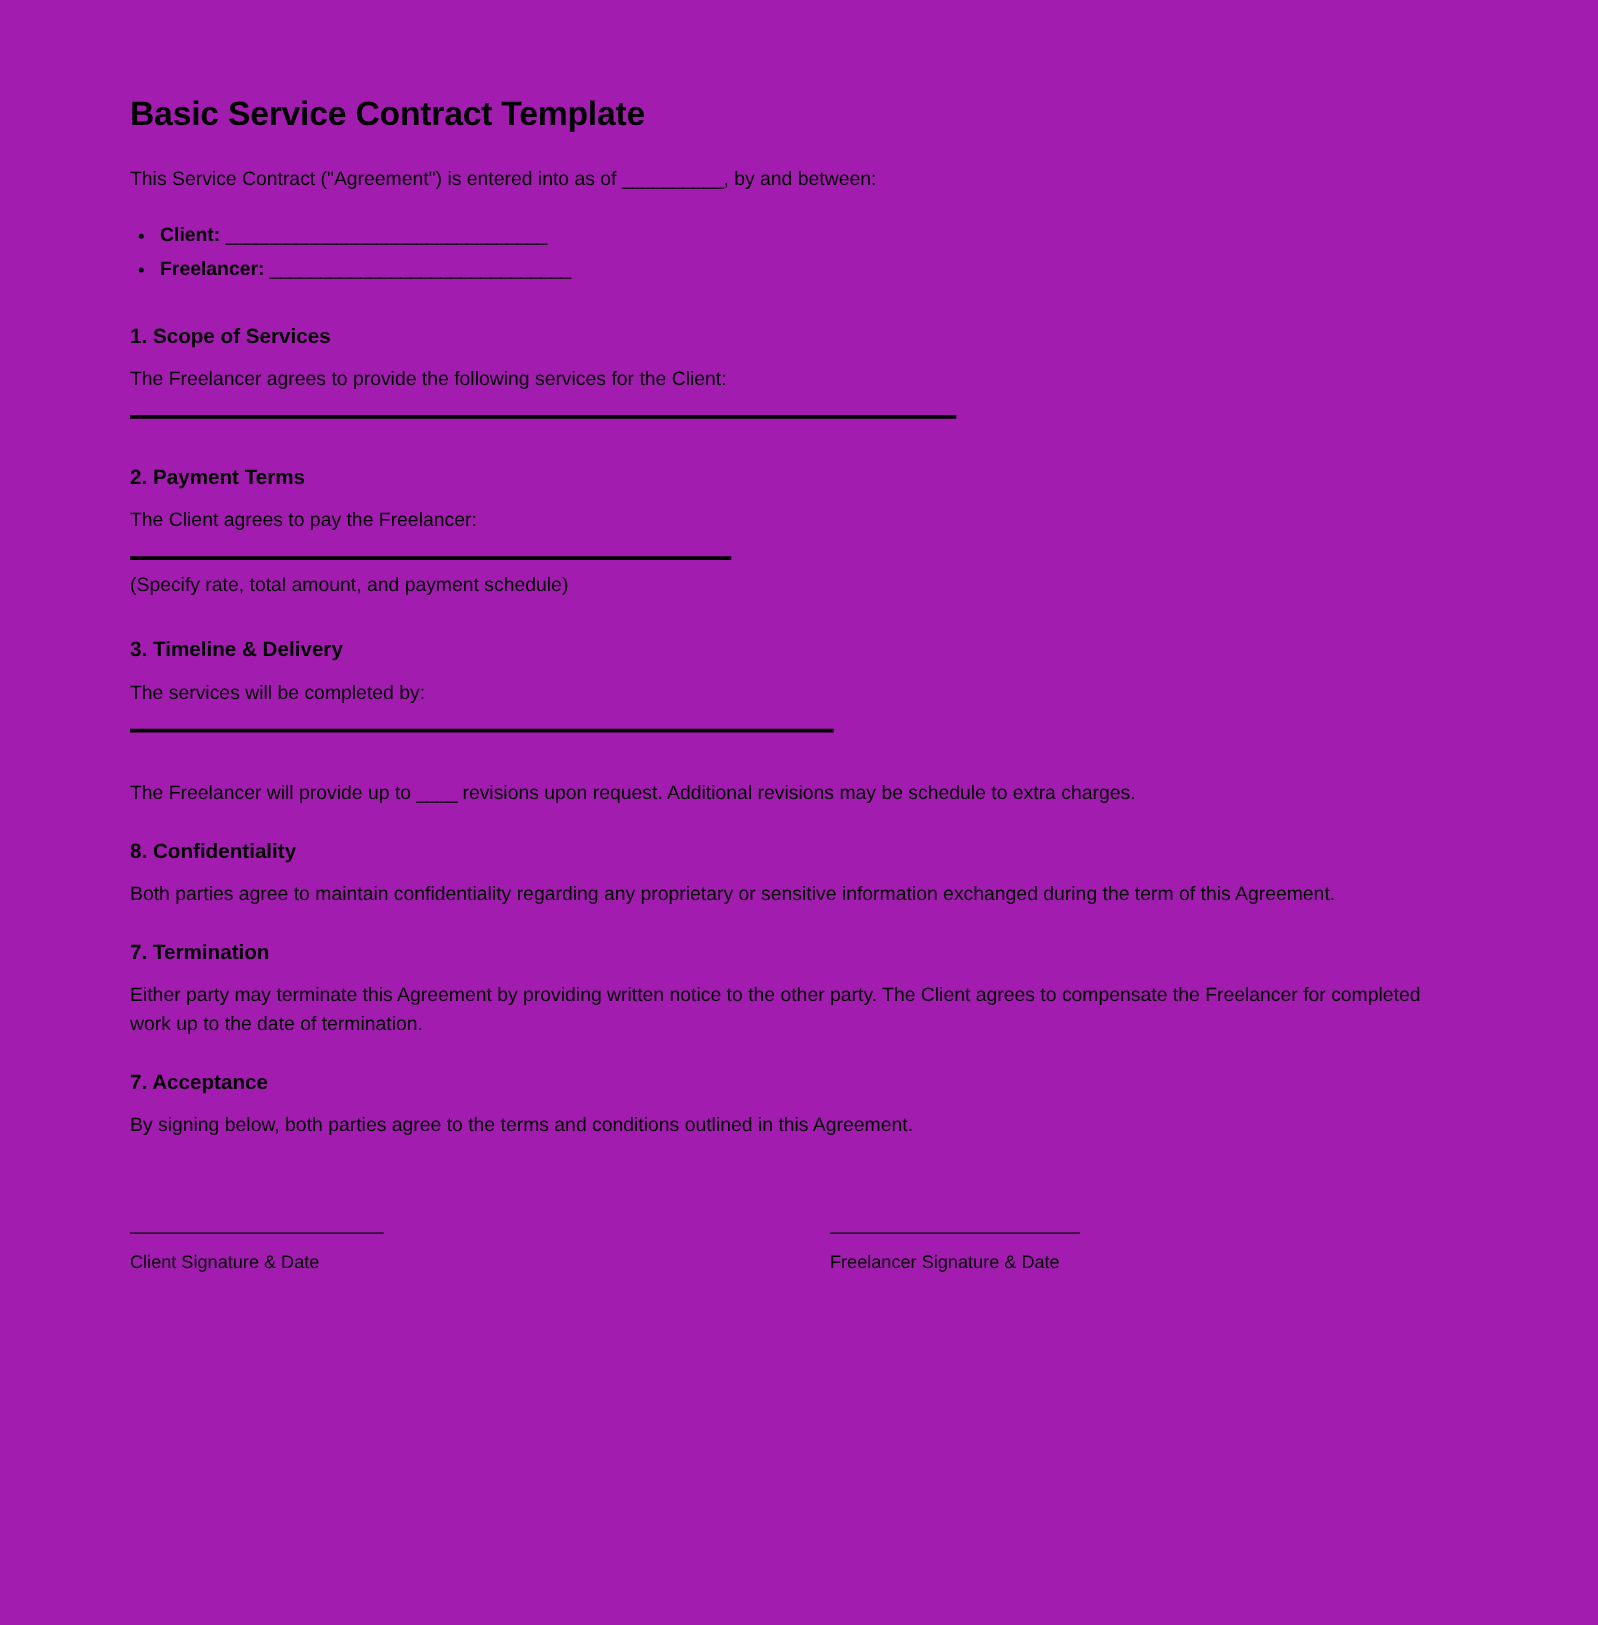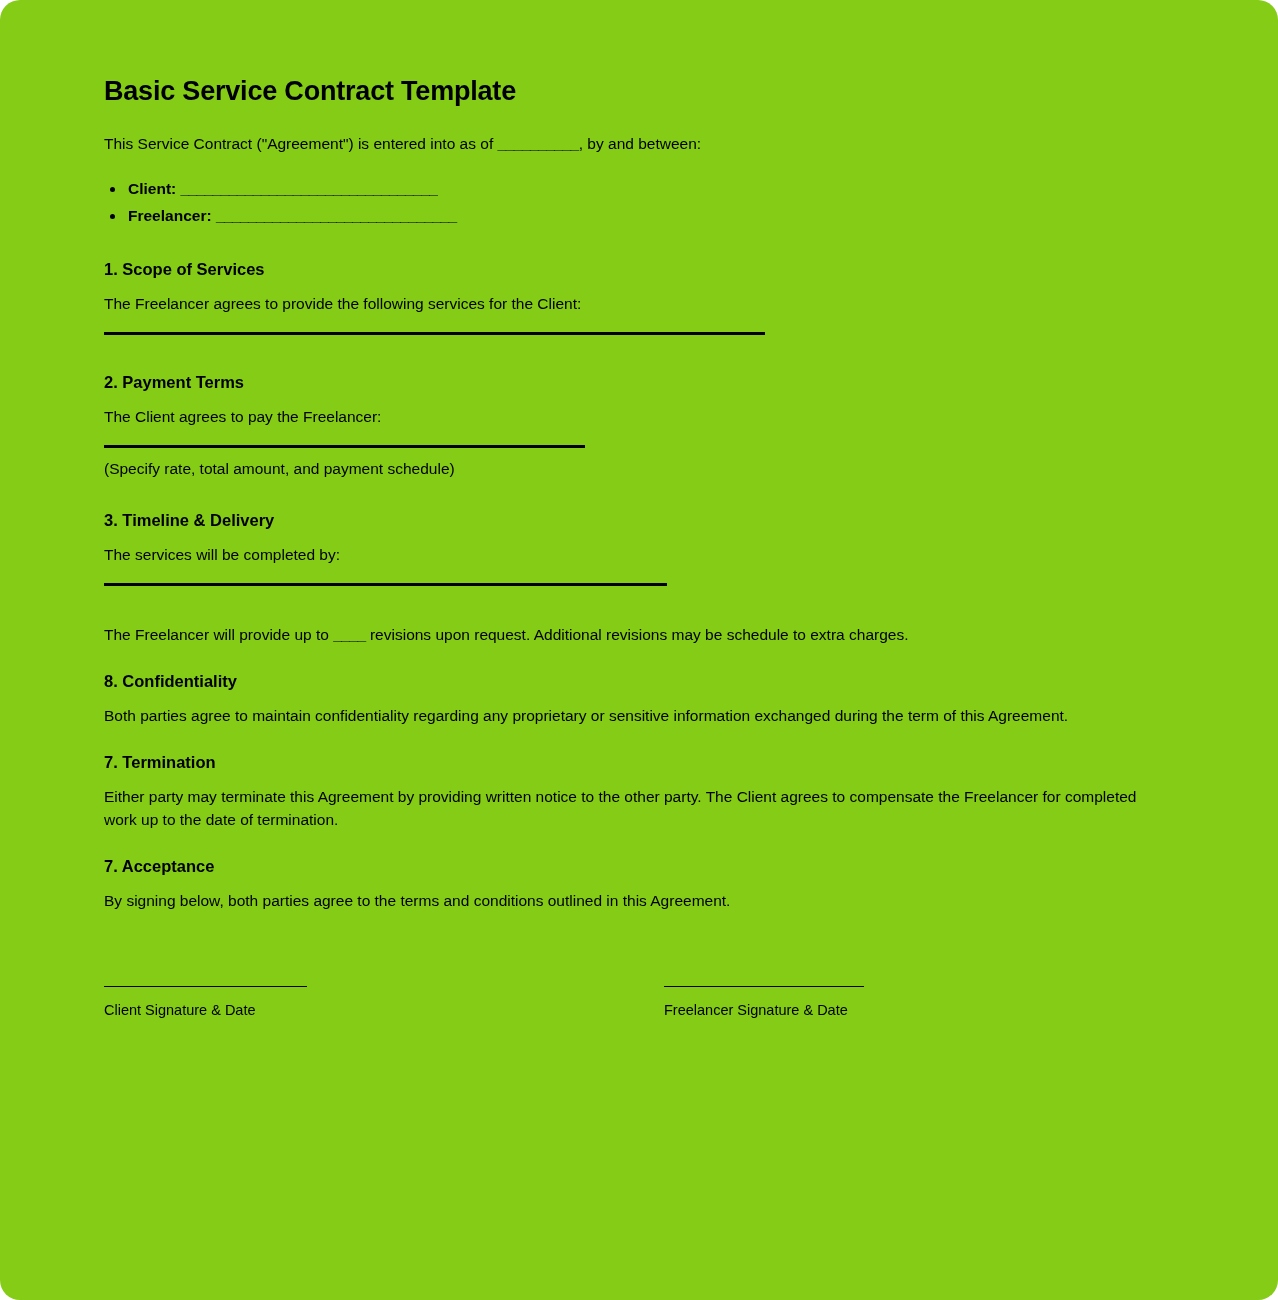--- a/index.html
+++ b/index.html
@@ -12,60 +12,59 @@
     height: 1300px;
     font-family: "Liberation Sans", sans-serif;
     color: #000000;
     -webkit-font-smoothing: antialiased;
   }
 
   .page {
     position: relative;
     width: 1278px;
     height: 1300px;
-    background: #84cc16;
+    background: #a21caf;
     box-sizing: border-box;
     padding: 75px 106px 0 104px;
-    border-radius: 20px;
   }
 
   .doc-title {
     font-size: 27px;
     font-weight: bold;
     letter-spacing: -0.2px;
     margin: 0 0 26px 0;
     line-height: 1.2;
   }
 
   .intro-line {
     font-size: 15.5px;
     line-height: 1.45;
     margin: 0 0 20px 0;
   }
 
   .blank-inline {
-    font-weight: bold;
+    font-weight: normal;
     letter-spacing: -0.5px;
     display: inline-block;
     text-align: center;
   }
 
   .party-list {
     list-style: disc;
     margin: 0 0 30px 0;
     padding-left: 22px;
   }
   .party-list li {
     font-size: 15.5px;
     font-weight: bold;
     line-height: 1.72;
     padding-left: 2px;
   }
   .party-blank {
-    font-weight: bold;
+    font-weight: normal;
     letter-spacing: -0.6px;
   }
 
   .section {
     margin: 0;
   }
   .section-heading {
     font-size: 16.5px;
     font-weight: bold;
     margin: 0 0 12px 0;

